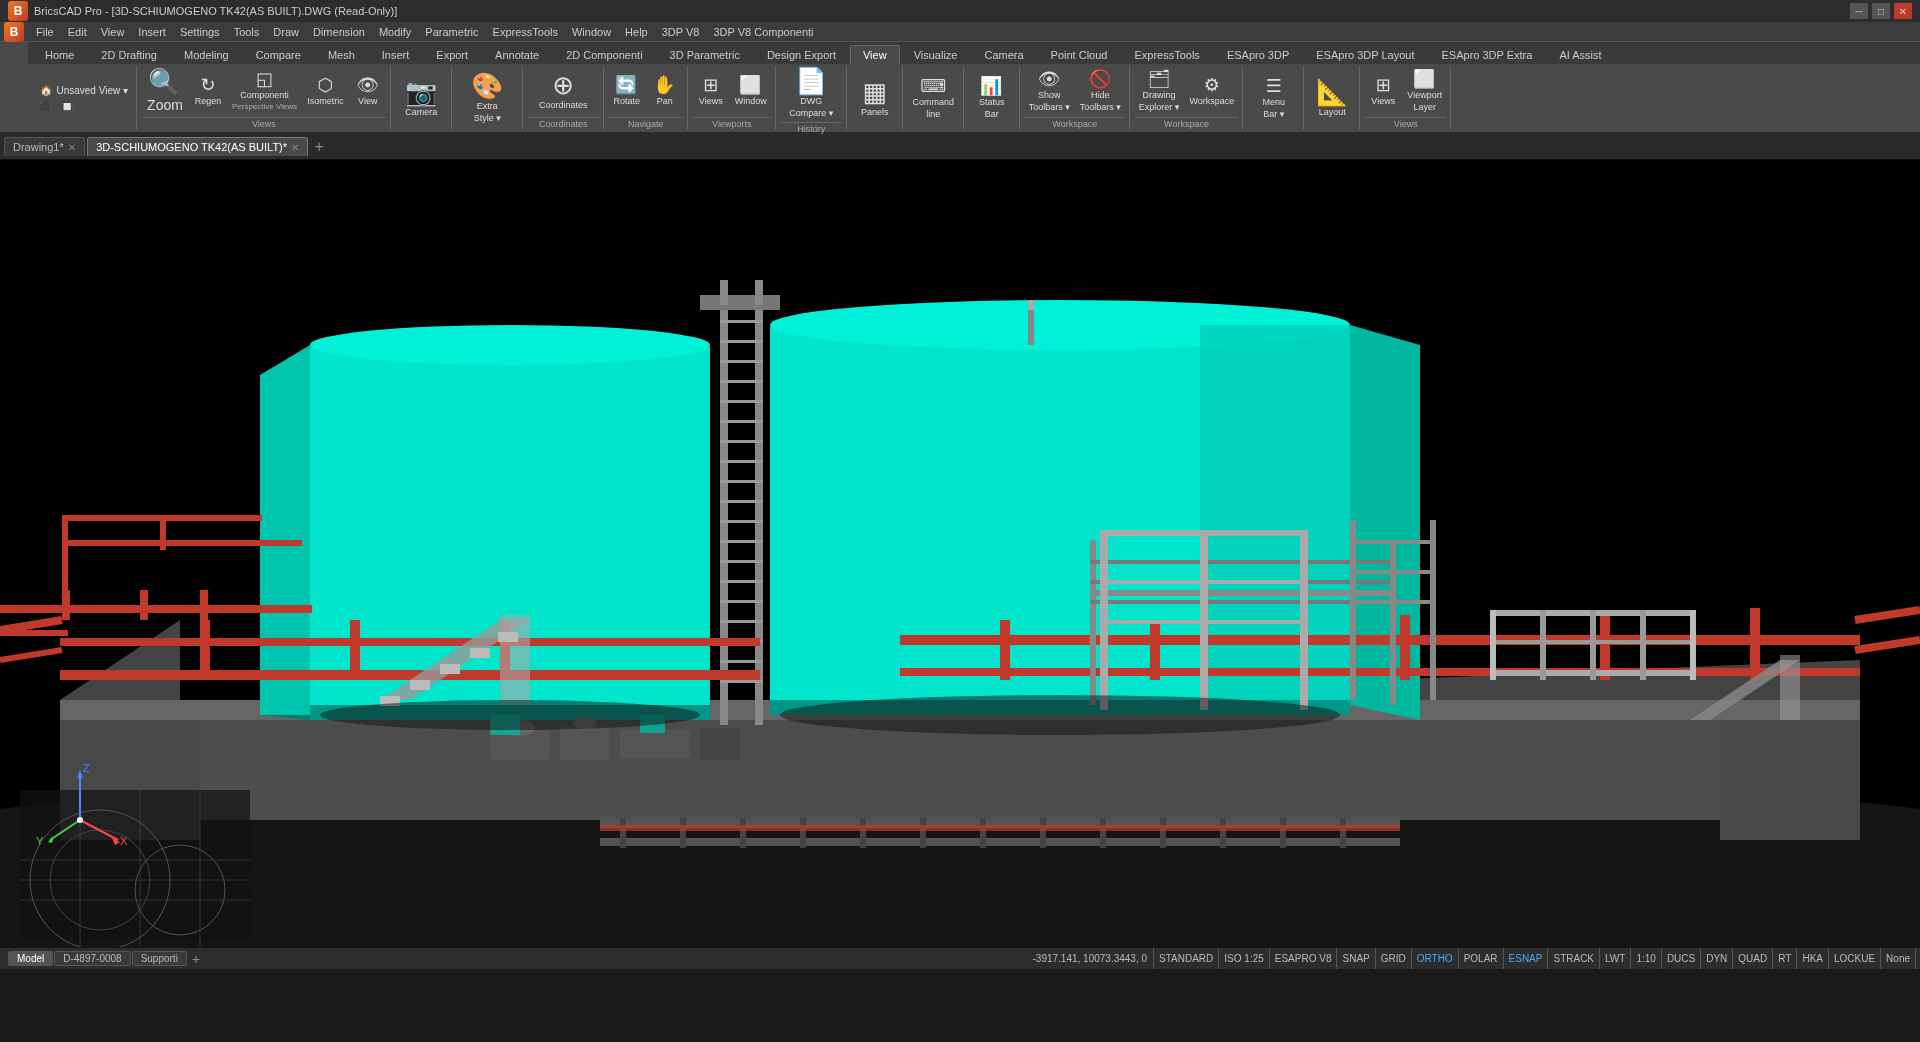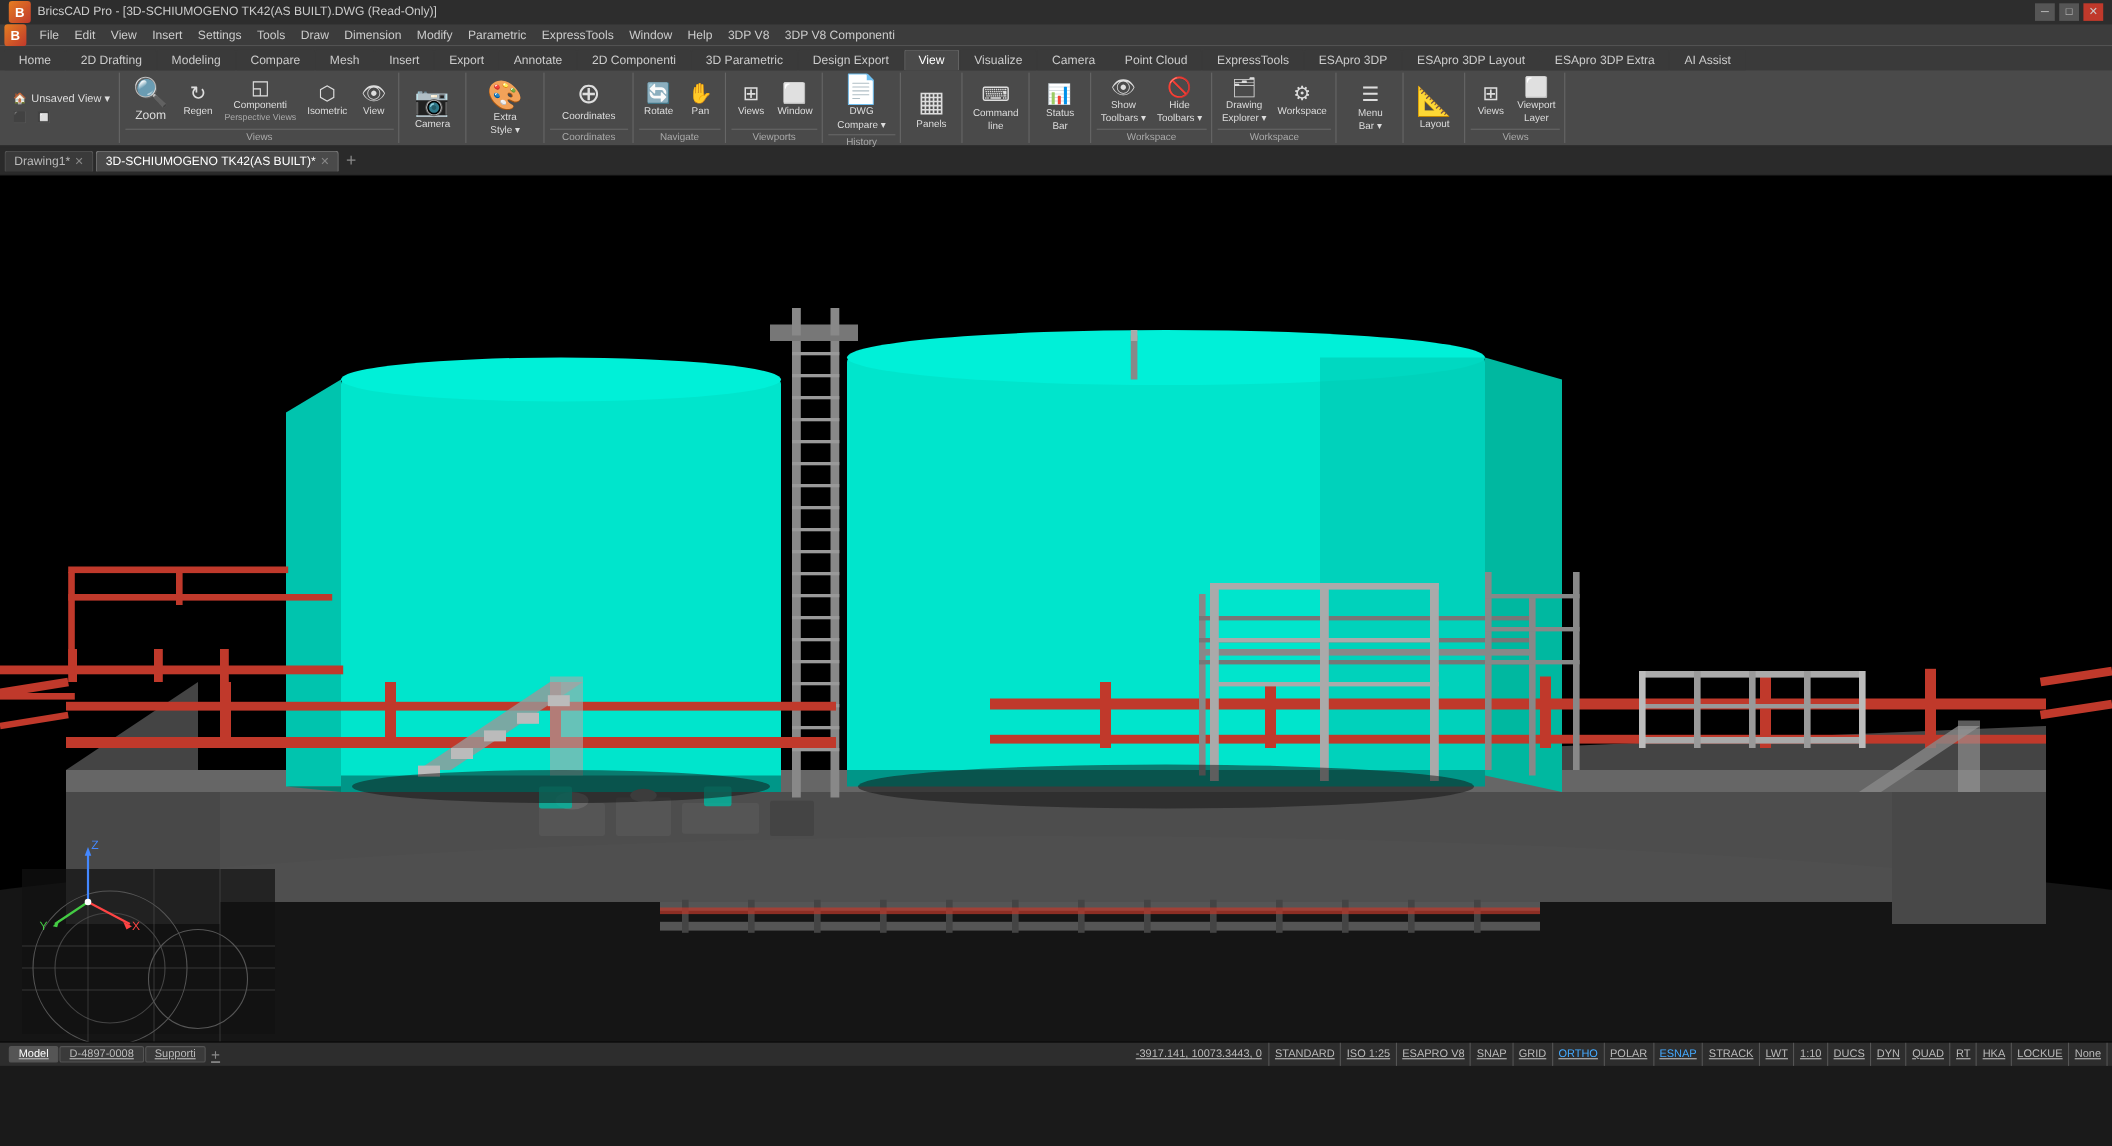--- a/index.html
+++ b/index.html
@@ -46,20 +46,21 @@
       border-radius: 2px;
     }
 
     
     #ribbon {
       height: 92px;
       background: #4a4a4a;
       border-bottom: 2px solid #2a2a2a;
       display: flex;
       flex-direction: column;
+      padding-left: 28px;
     }
     #ribbon-tabs {
       height: 24px;
       background: #3a3a3a;
       display: flex;
       align-items: flex-end;
       padding: 0 4px;
       gap: 1px;
     }
     .ribbon-tab {
@@ -181,21 +182,20 @@
     #status-bar {
       height: 22px;
       background: #2d2d2d;
       border-top: 1px solid #111;
       display: flex;
       align-items: center;
       padding: 0 4px;
       gap: 0;
       font-size: 10px;
       color: #bbb;
-      text-decoration: underline;
     }
     .status-section {
       padding: 0 6px;
       border-right: 1px solid #555;
       height: 100%;
       display: flex;
       align-items: center;
       white-space: nowrap;
     }
     .status-btn {
@@ -316,21 +316,21 @@
               <span style="font-size:10px;">🔲</span>
             </div>
         </div>
       </div>
     </div>
 
     <div class="ribbon-group" style="min-width:200px;">
       <div class="ribbon-group-buttons" style="gap:2px;">
         <div class="ribbon-btn large">
           <span class="icon">🔍</span>
-          <span style="font-size:11px;">Zoom</span>
+          <span style="font-size:14px;">Zoom</span>
         </div>
         <div class="ribbon-btn">
           <span class="icon" style="font-size:18px;">↻</span>
           <span>Regen</span>
         </div>
         <div class="ribbon-btn">
           <span class="icon" style="font-size:18px;">◱</span>
           <span>Componenti</span>
           <span style="font-size:8px;color:#aaa;">Perspective Views</span>
         </div>

